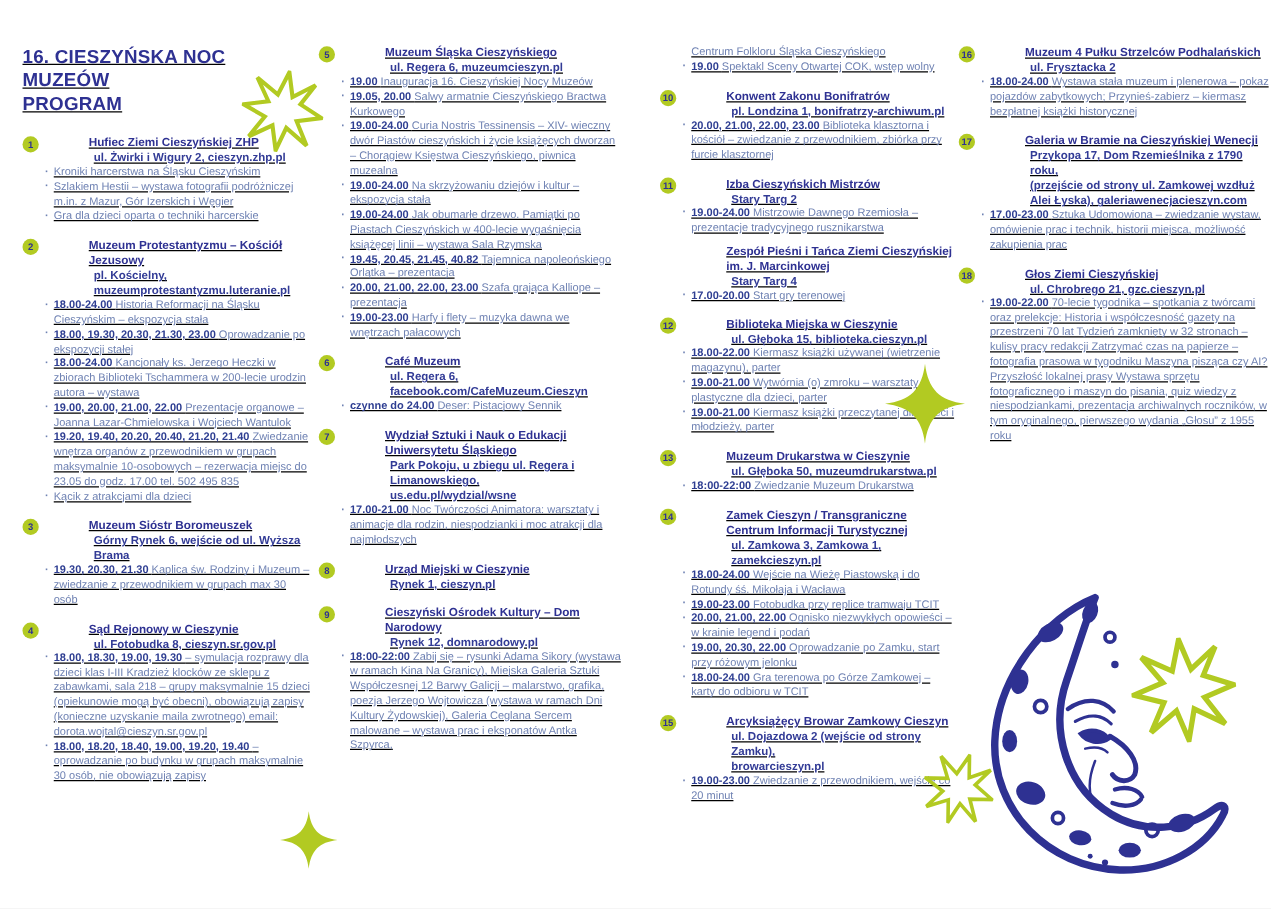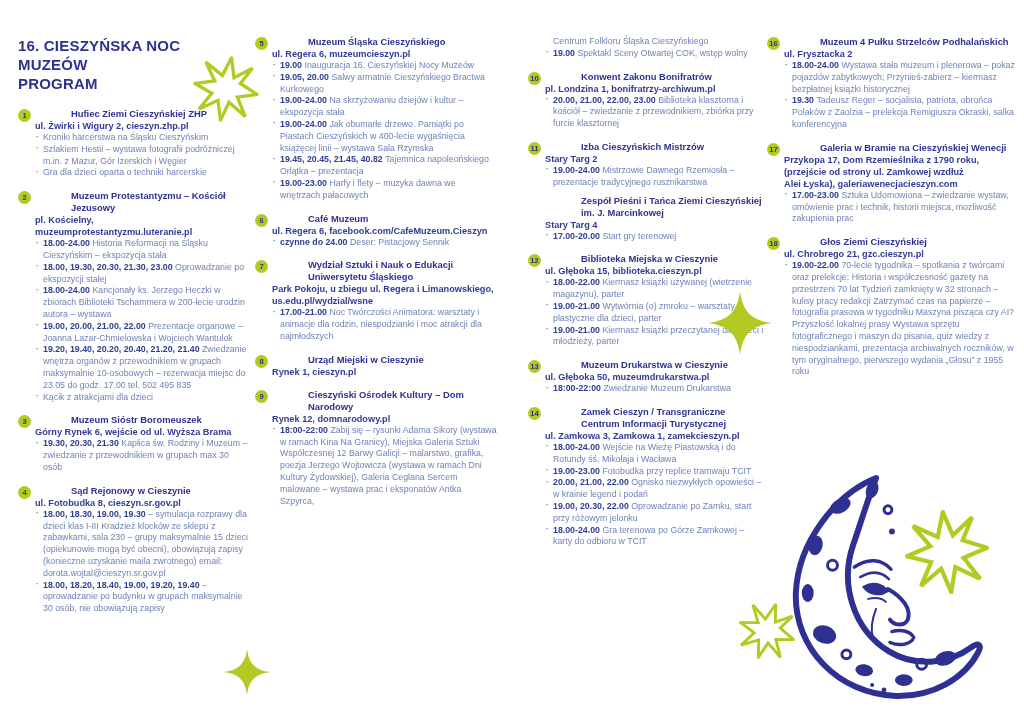--- a/index.html
+++ b/index.html
@@ -1,39 +1,39 @@
 <!DOCTYPE html>
 <html><head>
 <meta charset="utf-8">
 <style>
   html,body { margin:0; padding:0; background:#e8e8e8; }
   .page {
     position:relative; width:1024px; height:727px; background:#ffffff;
     overflow:hidden; font-family:"Liberation Sans", sans-serif;
     -webkit-font-smoothing:antialiased;
   }
-  .col { position:absolute; top:36px; }
+  .col { position:absolute; top:36px;text-decoration:underline; }
   #col1 { left:18px;  width:232px; }
   #col2 { left:255px; width:243px; }
   #col3 { left:528px; width:236px; }
   #col4 { left:767px; width:248px; }
 
   .doc-title {
     color:#2e3192; font-weight:bold; font-size:15px; line-height:19px;
     letter-spacing:.2px; margin-bottom:15px;
   }
   .item { position:relative; padding-left:17px; margin-bottom:11px; }
   .badge {
     position:absolute; left:0; top:1px; min-width:13px; height:13px;
     border-radius:8px; background:#b2ca22; color:#2e3192;
     font-size:7.6px; font-weight:bold; text-align:center; line-height:13.6px;
     padding:0 1px; box-sizing:border-box;
   }
   .v-title { color:#2e3192; font-weight:bold; font-size:9.4px; line-height:12px;padding-left:36px; }
-  .v-addr  { color:#323b96; font-weight:bold; font-size:9.2px; line-height:12px; }
+  .v-addr  { color:#323b96; font-weight:bold; font-size:9.2px; line-height:12px;margin-left:40px; }
   .sub-block { margin-top:6px; }
   .entry {
     position:relative; padding-left:8px;
     color:#6f82b3; font-size:8.8px; line-height:11.8px;
   }
   .entry::before {
     content:"\00B7"; position:absolute; left:1px; top:-0.5px;
     color:#6f82b3; font-weight:bold;
   }
   .cont { padding-left:8px; color:#6f82b3; font-size:8.8px; line-height:11.8px; }
@@ -72,34 +72,36 @@
       <div class="item">
         <span class="badge">3</span>
         <div class="v-title">Muzeum Sióstr Boromeuszek</div>
         <div class="v-addr">Górny Rynek 6, wejście od ul. Wyższa Brama</div>
         <div class="entry"><span class="time">19.30, 20.30, 21.30 </span><span>Kaplica św. Rodziny i Muzeum – zwiedzanie z przewodnikiem w grupach max 30 osób</span></div>
       </div>
       <div class="item">
         <span class="badge">4</span>
         <div class="v-title">Sąd Rejonowy w Cieszynie</div>
         <div class="v-addr">ul. Fotobudka 8, cieszyn.sr.gov.pl</div>
-        <div class="entry"><span class="time">18.00, 18.30, 19.00, 19.30 </span><span>– symulacja rozprawy dla dzieci klas I-III Kradzież klocków ze sklepu z zabawkami, sala 230 – grupy maksymalnie 15 dzieci (opiekunowie mogą być obecni), obowiązują zapisy (konieczne uzyskanie maila zwrotnego) email: dorota.wojtal@cieszyn.sr.gov.pl</span></div>
+        <div class="entry"><span class="time">18.00, 18.30, 19.00, 19.30 </span><span>– symulacja rozprawy dla dzieci klas I-III Kradzież klocków ze sklepu z zabawkami, sala 218 – grupy maksymalnie 15 dzieci (opiekunowie mogą być obecni), obowiązują zapisy (konieczne uzyskanie maila zwrotnego) email: dorota.wojtal@cieszyn.sr.gov.pl</span></div>
         <div class="entry"><span class="time">18.00, 18.20, 18.40, 19.00, 19.20, 19.40 </span><span>– oprowadzanie po budynku w grupach maksymalnie 30 osób, nie obowiązują zapisy</span></div>
       </div>
     </div>
   <div class="col" id="col2">
       <div class="item">
         <span class="badge">5</span>
         <div class="v-title">Muzeum Śląska Cieszyńskiego</div>
         <div class="v-addr">ul. Regera 6, muzeumcieszyn.pl</div>
         <div class="entry"><span class="time">19.00 </span><span>Inauguracja 16. Cieszyńskiej Nocy Muzeów</span></div>
         <div class="entry"><span class="time">19.05, 20.00 </span><span>Salwy armatnie Cieszyńskiego Bractwa Kurkowego</span></div>
+        <div class="entry"><span class="time">19.00-24.00 </span><span>Curia Nostris Tessinensis – XIV- wieczny dwór Piastów cieszyńskich i życie książęcych dworzan – Chorągiew Księstwa Cieszyńskiego, piwnica muzealna</span></div>
         <div class="entry"><span class="time">19.00-24.00 </span><span>Na skrzyżowaniu dziejów i kultur – ekspozycja stała</span></div>
         <div class="entry"><span class="time">19.00-24.00 </span><span>Jak obumarłe drzewo. Pamiątki po Piastach Cieszyńskich w 400-lecie wygaśnięcia książęcej linii – wystawa Sala Rzymska</span></div>
         <div class="entry"><span class="time">19.45, 20.45, 21.45, 40.82 </span><span>Tajemnica napoleońskiego Orlątka – prezentacja</span></div>
+        <div class="entry"><span class="time">20.00, 21.00, 22.00, 23.00 </span><span>Szafa grająca Kalliope – prezentacja</span></div>
         <div class="entry"><span class="time">19.00-23.00 </span><span>Harfy i flety – muzyka dawna we wnętrzach pałacowych</span></div>
       </div>
       <div class="item">
         <span class="badge">6</span>
         <div class="v-title">Café Muzeum</div>
         <div class="v-addr">ul. Regera 6, facebook.com/CafeMuzeum.Cieszyn</div>
         <div class="entry"><span class="time">czynne do 24.00 </span><span>Deser: Pistacjowy Sennik</span></div>
       </div>
       <div class="item">
         <span class="badge">7</span>
@@ -159,28 +161,34 @@
       <div class="item">
         <span class="badge">14</span>
         <div class="v-title">Zamek Cieszyn / Transgraniczne Centrum Informacji Turystycznej</div>
         <div class="v-addr">ul. Zamkowa 3, Zamkowa 1, zamekcieszyn.pl</div>
         <div class="entry"><span class="time">18.00-24.00 </span><span>Wejście na Wieżę Piastowską i do Rotundy śś. Mikołaja i Wacława</span></div>
         <div class="entry"><span class="time">19.00-23.00 </span><span>Fotobudka przy replice tramwaju TCIT</span></div>
         <div class="entry"><span class="time">20.00, 21.00, 22.00 </span><span>Ognisko niezwykłych opowieści – w krainie legend i podań</span></div>
         <div class="entry"><span class="time">19.00, 20.30, 22.00 </span><span>Oprowadzanie po Zamku, start przy różowym jelonku</span></div>
         <div class="entry"><span class="time">18.00-24.00 </span><span>Gra terenowa po Górze Zamkowej – karty do odbioru w TCIT</span></div>
       </div>
+      <div class="item">
+        <span class="badge">15</span>
+        <div class="v-title">Arcyksiążęcy Browar Zamkowy Cieszyn</div>
+        <div class="v-addr">ul. Dojazdowa 2 (wejście od strony Zamku),</div>
+        <div class="v-addr">browarcieszyn.pl</div>
+        <div class="entry"><span class="time">19.00-23.00 </span><span>Zwiedzanie z przewodnikiem, wejście co 20 minut</span></div>
+      </div>
     </div>
   <div class="col" id="col4">
       <div class="item">
         <span class="badge">16</span>
         <div class="v-title">Muzeum 4 Pułku Strzelców Podhalańskich</div>
         <div class="v-addr">ul. Frysztacka 2</div>
         <div class="entry"><span class="time">18.00-24.00 </span><span>Wystawa stała muzeum i plenerowa – pokaz pojazdów zabytkowych; Przynieś-zabierz – kiermasz bezpłatnej książki historycznej</span></div>
-        <div class="entry"><span class="time">19.30 </span><span>Tadeusz Reger – socjalista, patriota, obrońca Polaków z Zaolzia – prelekcja Remigiusza Okraski, salka konferencyjna</span></div>
       </div>
       <div class="item">
         <span class="badge">17</span>
         <div class="v-title">Galeria w Bramie na Cieszyńskiej Wenecji</div>
         <div class="v-addr">Przykopa 17, Dom Rzemieślnika z 1790 roku,</div>
         <div class="v-addr">(przejście od strony ul. Zamkowej wzdłuż</div>
         <div class="v-addr">Alei Łyska), galeriawenecjacieszyn.com</div>
         <div class="entry"><span class="time">17.00-23.00 </span><span>Sztuka Udomowiona – zwiedzanie wystaw, omówienie prac i technik, historii miejsca, możliwość zakupienia prac</span></div>
       </div>
       <div class="item">

